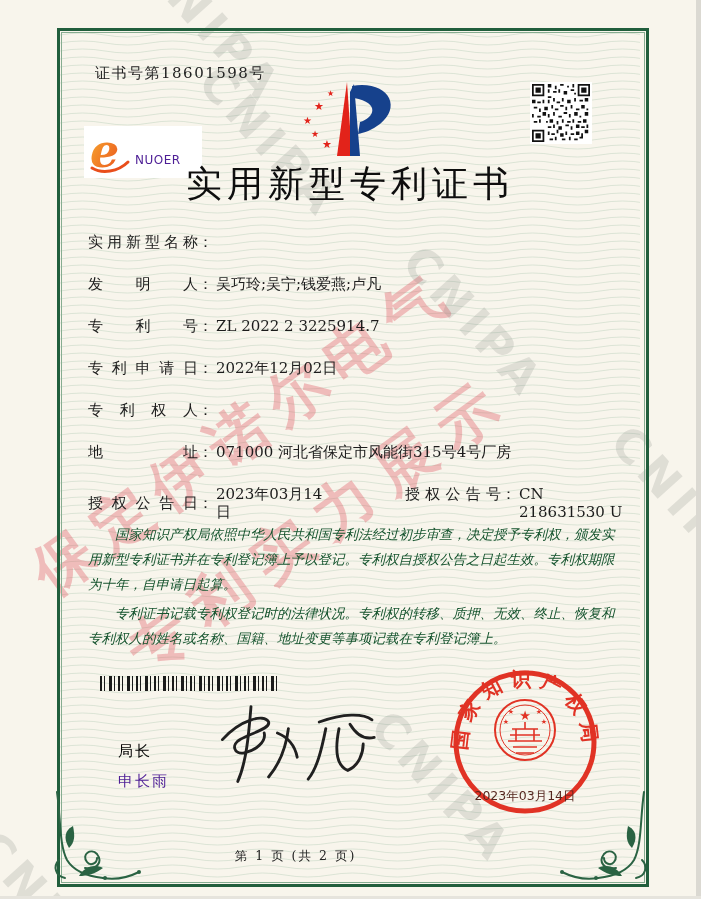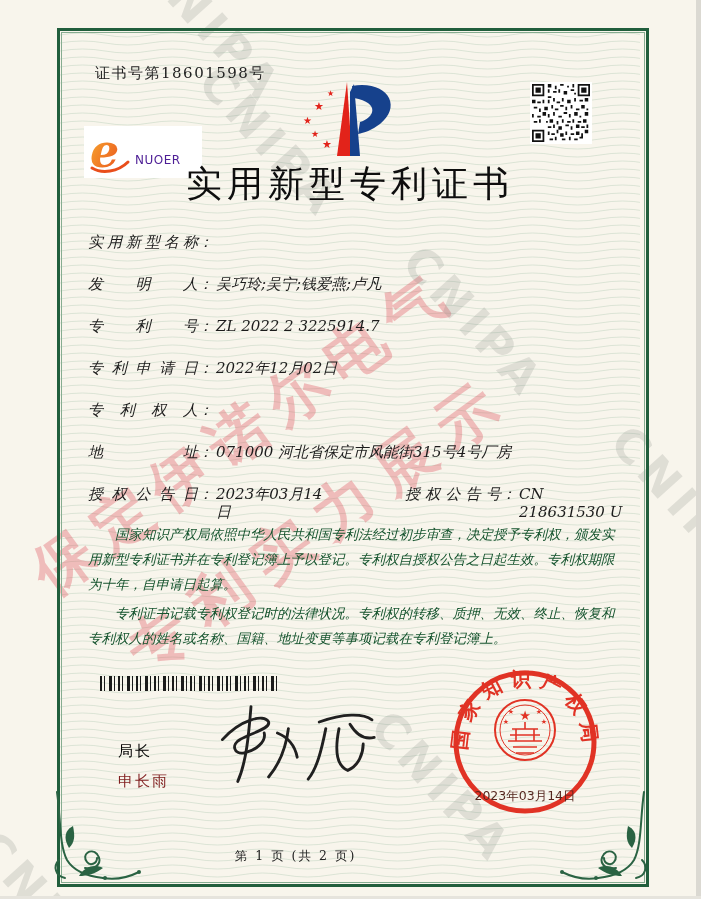--- a/index.html
+++ b/index.html
@@ -33,38 +33,38 @@
   .logo-text{font-family:"DejaVu Sans","Liberation Sans",sans-serif;font-weight:normal;font-size:12px;
              letter-spacing:.5px;color:#4c1d95;margin:0 5px 9px 1px;}
   .cnipa-emblem{position:absolute;left:293px;top:78px;}
   .qr{position:absolute;left:530px;top:82px;width:62px;height:62px;background:#fff;padding:2px;box-sizing:border-box;}
 
   .title{position:absolute;left:57px;top:160px;width:586px;text-align:center;
          font-size:36px;font-weight:normal;letter-spacing:5px;color:#0e0e0e;}
 
   
   .fields{position:absolute;left:88px;top:233px;width:536px;}
-  .frow{display:flex;align-items:flex-start;margin-bottom:24px;font-size:15px;line-height:18px;font-style:italic;}
+  .frow{display:flex;align-items:center;margin-bottom:24px;font-size:15px;line-height:18px;}
   .flabel{width:110px;text-align:justify;text-align-last:justify;flex:none;}
   .fcolon{width:18px;flex:none;}
   .grant2{display:flex;margin-left:56px;}
   .grant2 .flabel{width:96px;margin-left:24px;}
 
   
   .legal{position:absolute;left:88px;top:522px;width:528px;}
   .legal p{margin:0 0 4px;font-size:13.5px;line-height:1.85;text-indent:2em;font-style:italic;color:#14532d;}
 
   
   .barcode{position:absolute;left:100px;top:676px;width:178px;height:15px;
     background:repeating-linear-gradient(90deg,#1b1b1b 0 2px,transparent 2px 4px,#1b1b1b 4px 5px,
       transparent 5px 9px,#1b1b1b 9px 12px,transparent 12px 14px,#1b1b1b 14px 15px,transparent 15px 18px);}
   .sig-role{position:absolute;left:118px;top:742px;font-size:15px;letter-spacing:2px;
             font-family:Liberation Sans, sans-serif;color:#000000;}
   .sig-name{position:absolute;left:118px;top:772px;font-size:15px;letter-spacing:2px;
-            font-family:"DejaVu Sans","Liberation Sans",sans-serif;color:#7f1d1d;}
+            font-family:"DejaVu Sans","Liberation Sans",sans-serif;color:#4c1d95;}
   .sig-hand{position:absolute;left:205px;top:700px;}
   .seal{position:absolute;left:450px;top:667px;opacity:.95;}
   .footer{position:absolute;left:57px;top:848px;width:477px;text-align:center;
           font-size:12.5px;letter-spacing:2px;color:#222;}
 </style>
 </head>
 <body>
 
 <div class="page">
 

